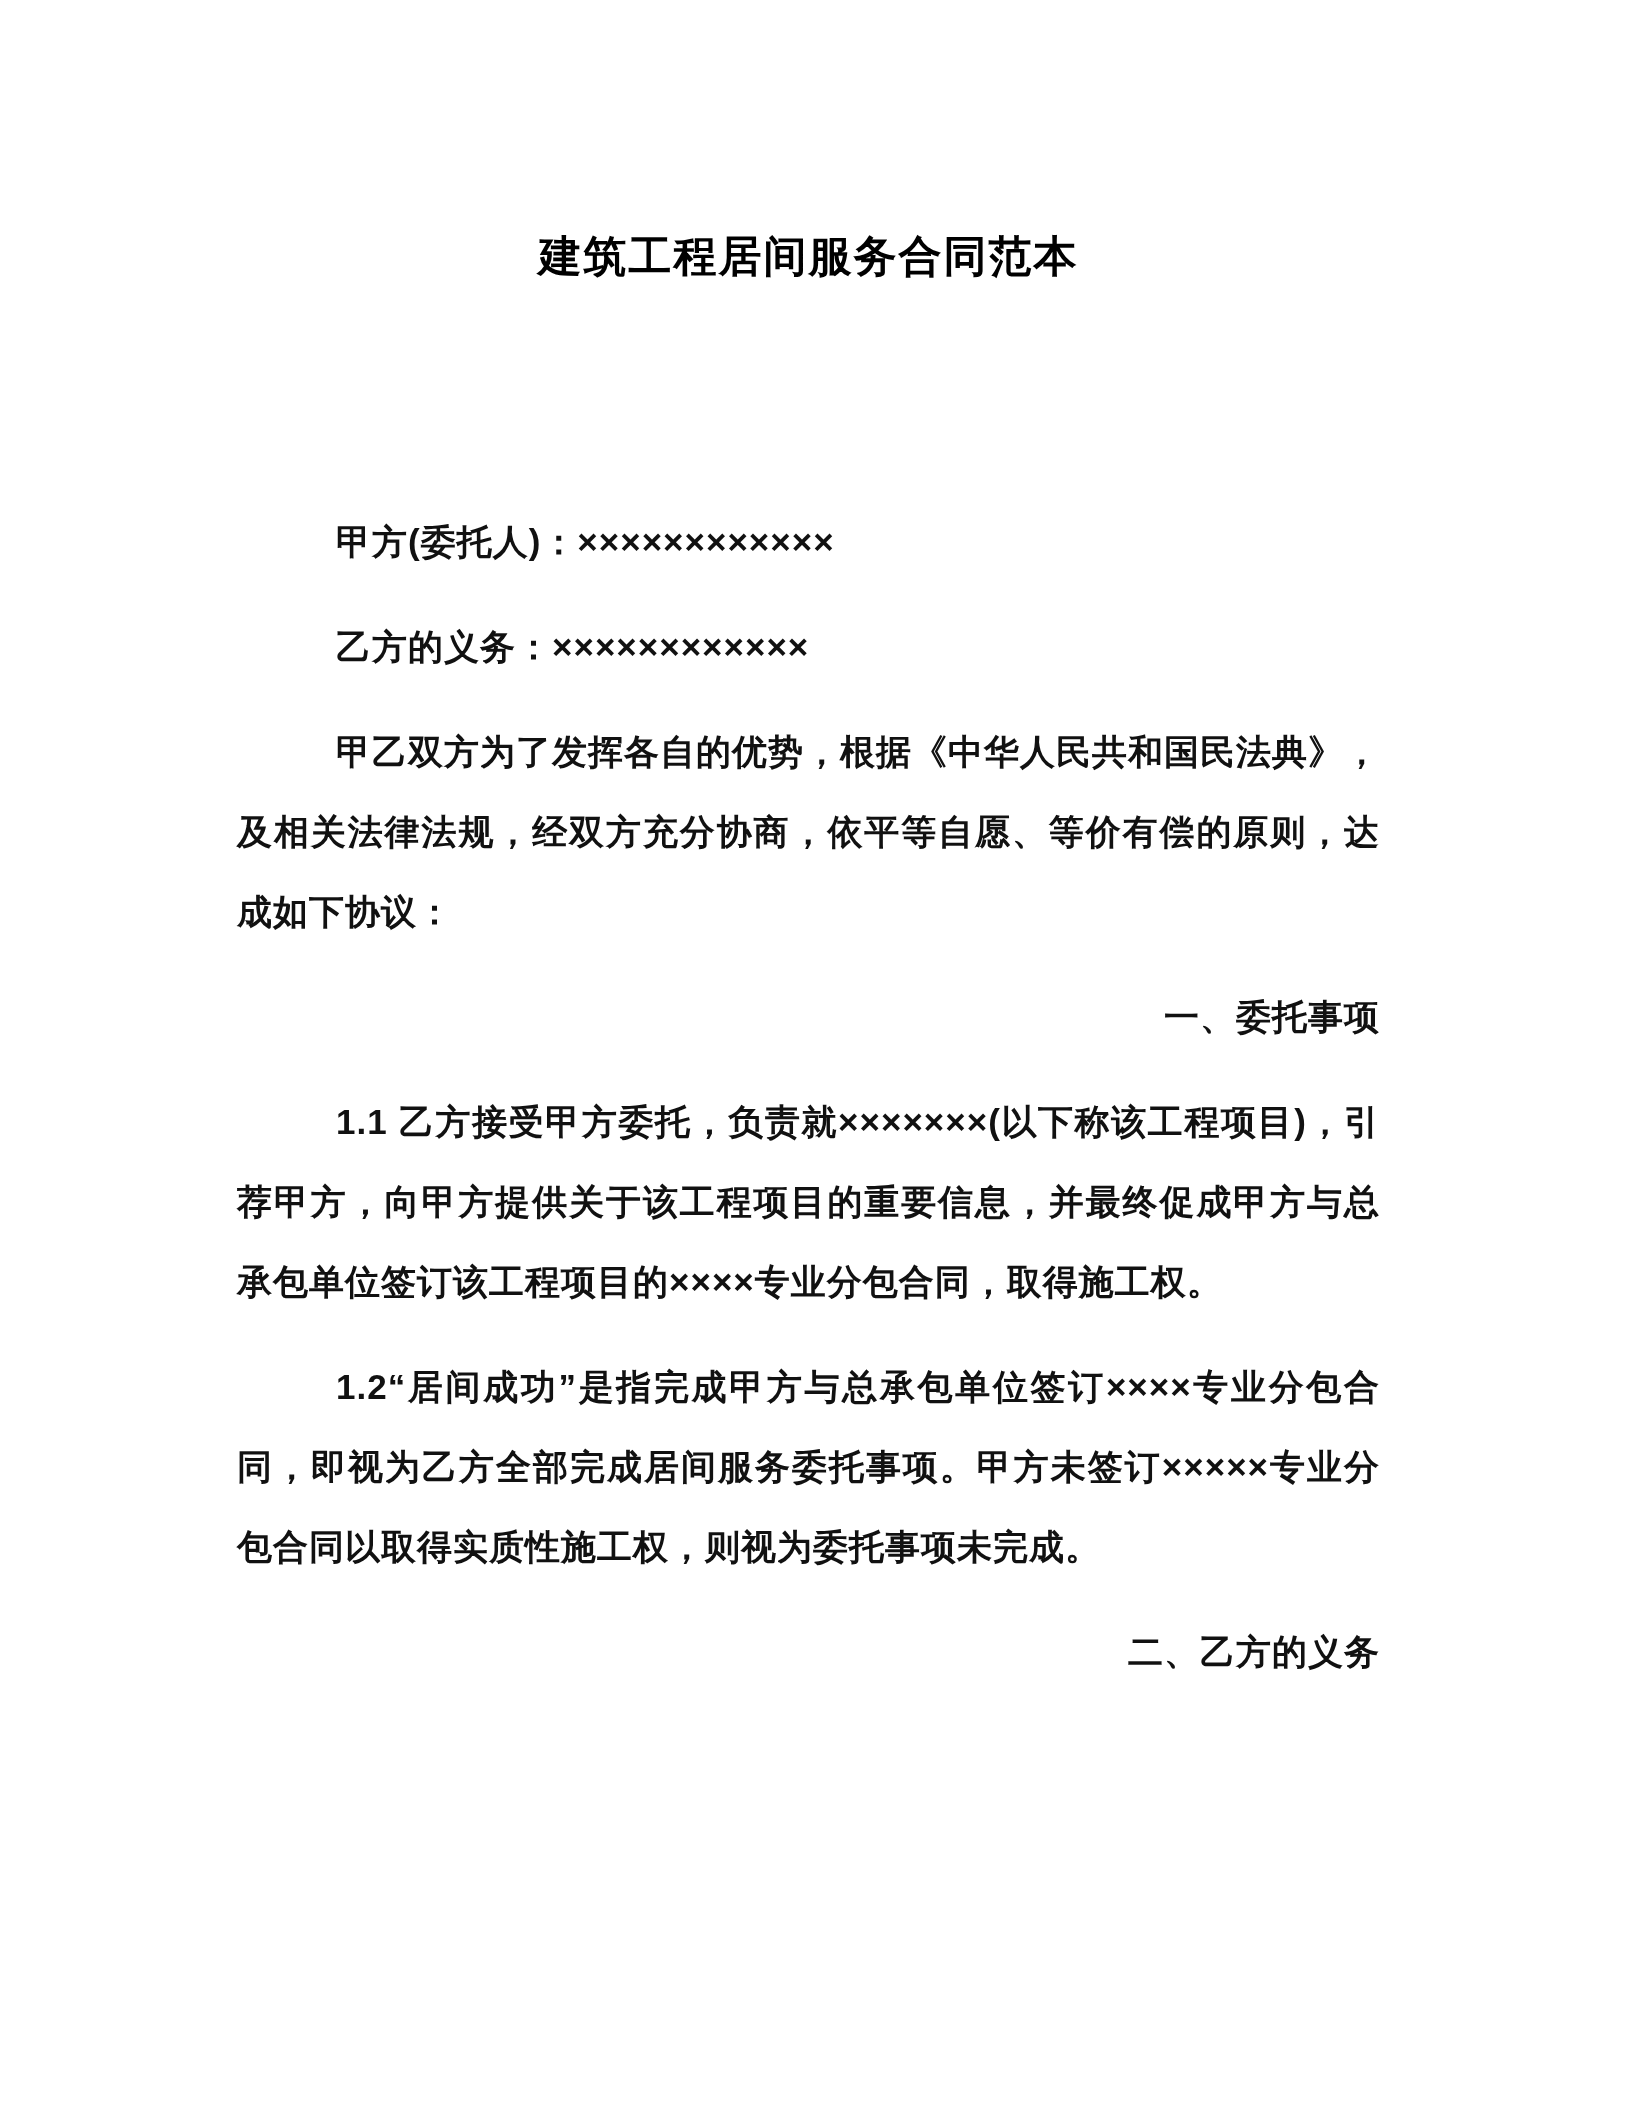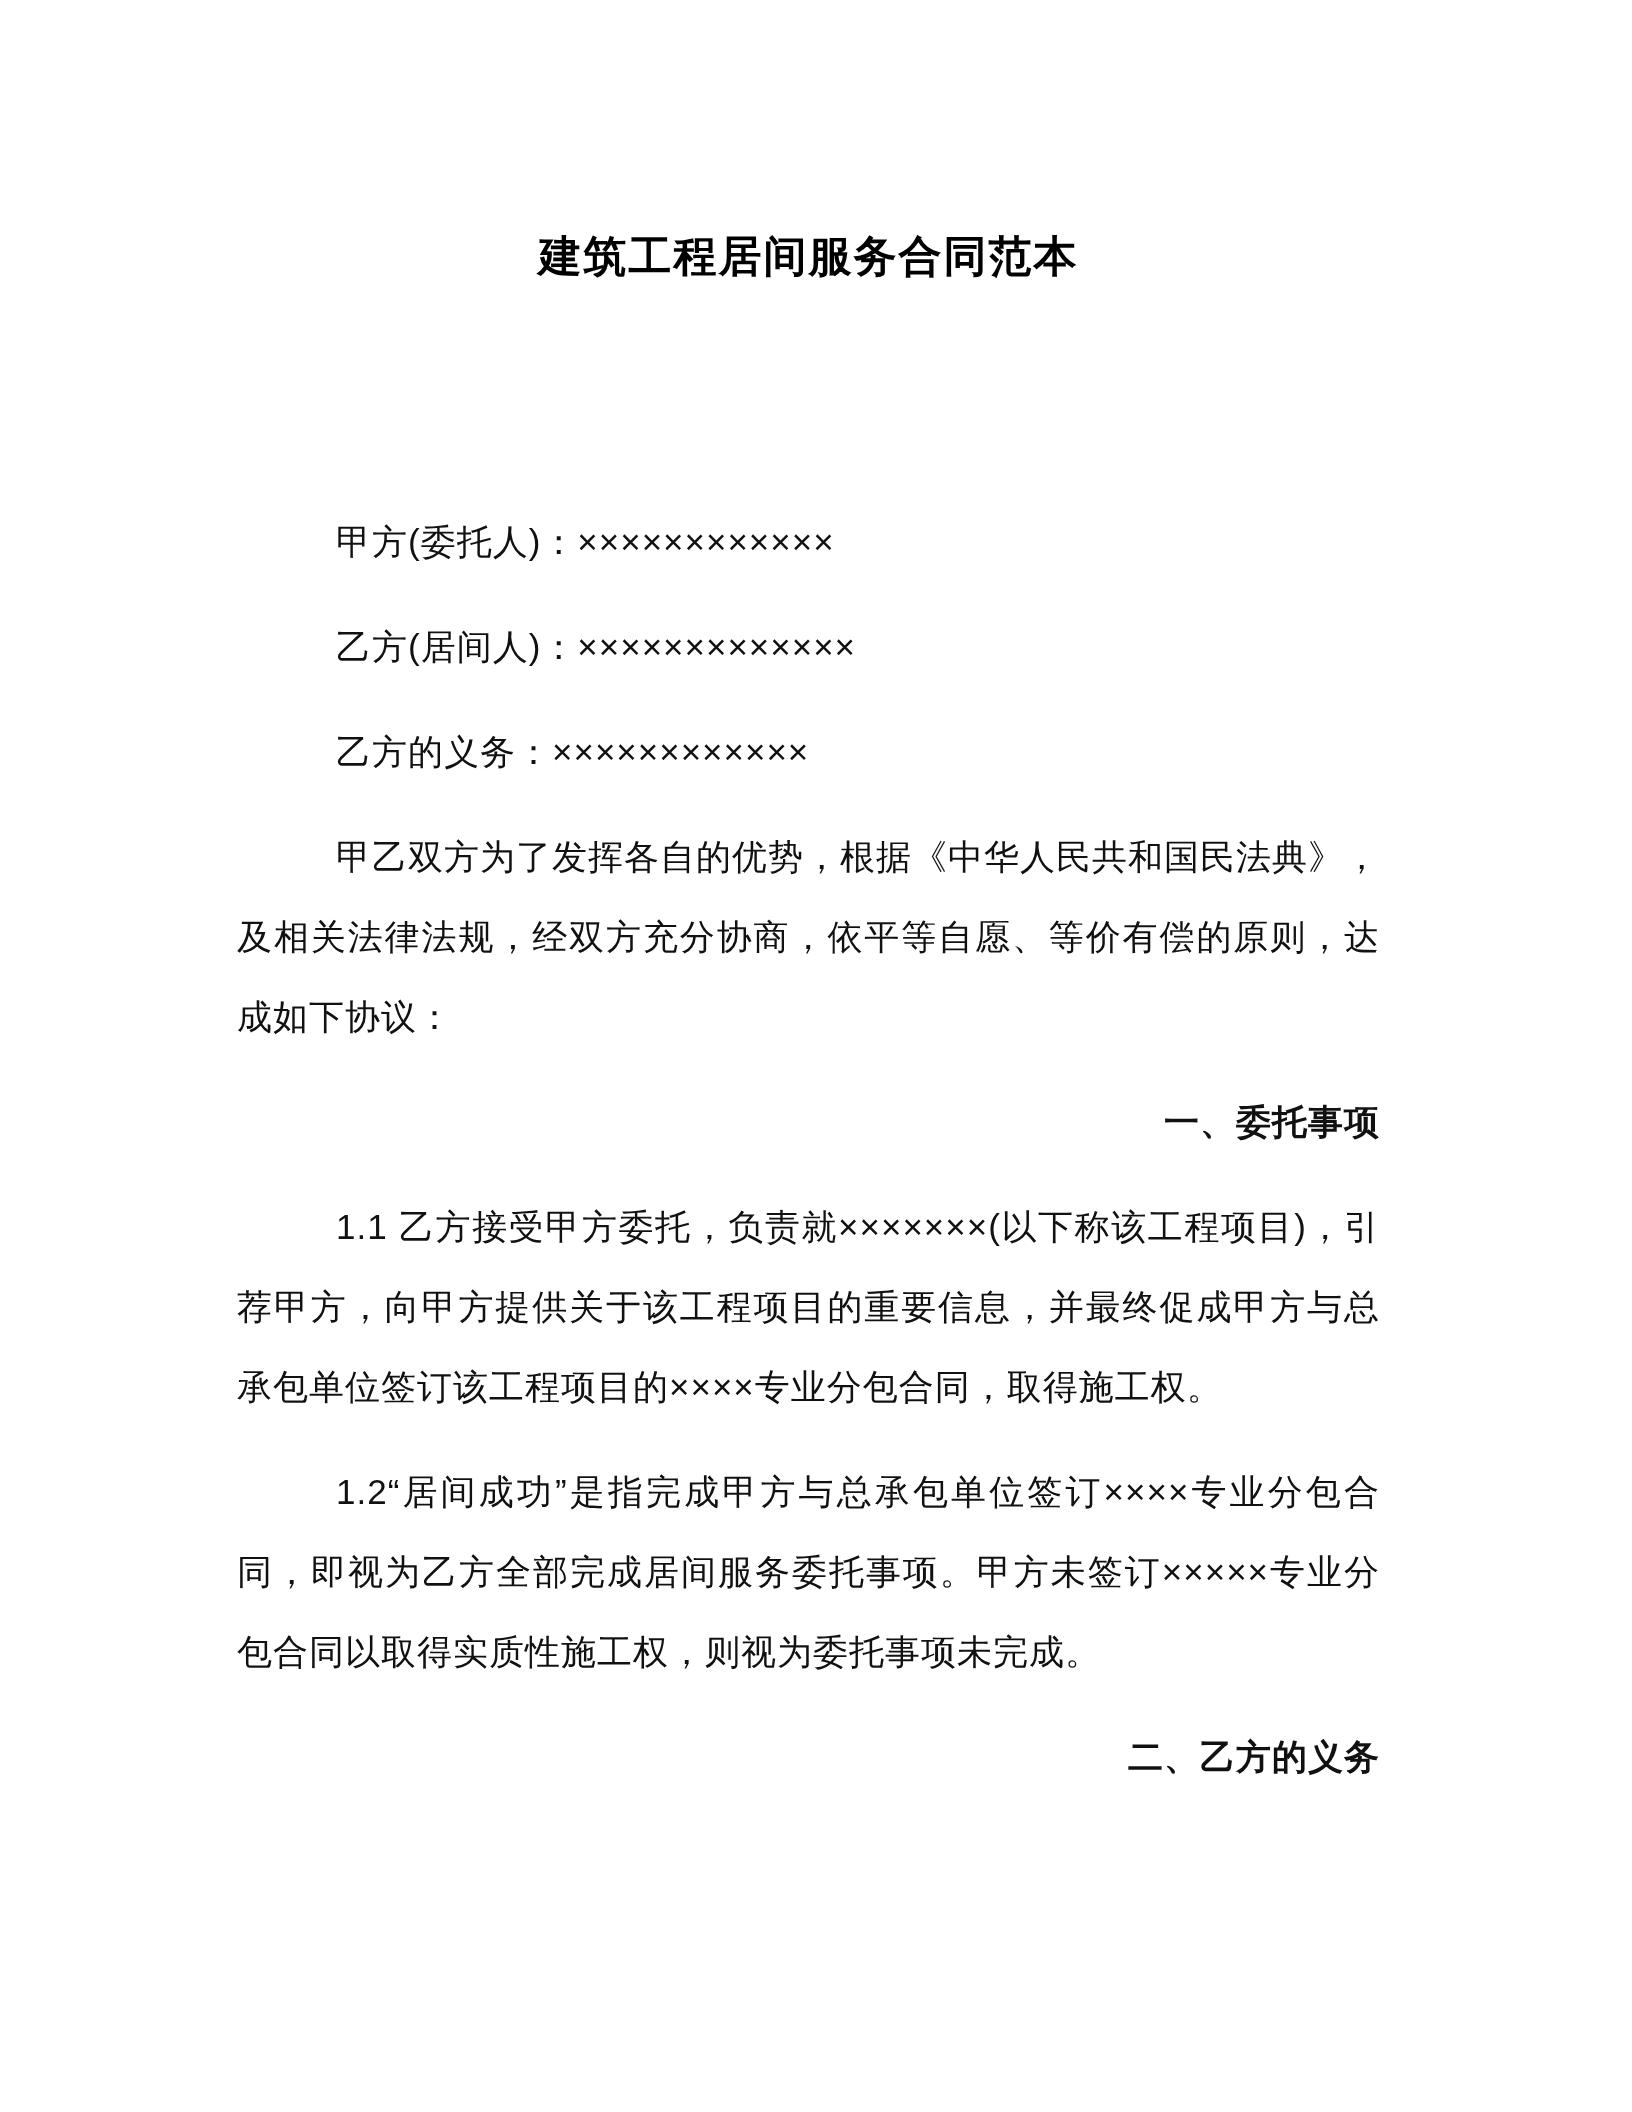--- a/index.html
+++ b/index.html
@@ -23,21 +23,21 @@
   .doc-title {
     font-size: 43px;
     font-weight: 700;
     letter-spacing: 2px;
     text-align: center;
     color: #000000;
     margin: 0 0 216px 0;
   }
   .para {
     font-size: 35px;
-    font-weight: 400;
+    font-weight: 700;
     line-height: 80px;
     letter-spacing: 1px;
     text-align: justify;
     text-indent: 99px;
     color: #111111;
     margin: 0 0 25px 0;
     word-break: break-all;
   }
   .para.heading {
     font-weight: 700;
@@ -49,21 +49,20 @@
 </style>
 </head>
 <body>
 
 <div class="page">
 
   <h1 class="doc-title">建筑工程居间服务合同范本</h1>
 
   <p class="para party">甲方(委托人)：××××××××××××</p>
 
-  <p class="para party">乙方(居间人)：×××××××××××××</p>
 
   <p class="para party">乙方的义务：××××××××××××</p>
 
   <p class="para">甲乙双方为了发挥各自的优势，根据《中华人民共和国民法典》，及相关法律法规，经双方充分协商，依平等自愿、等价有偿的原则，达成如下协议：</p>
 
   <p class="para heading">一、委托事项</p>
 
   <p class="para">1.1 乙方接受甲方委托，负责就×××××××(以下称该工程项目)，引荐甲方，向甲方提供关于该工程项目的重要信息，并最终促成甲方与总承包单位签订该工程项目的××××专业分包合同，取得施工权。</p>
 
   <p class="para">1.2“居间成功”是指完成甲方与总承包单位签订××××专业分包合同，即视为乙方全部完成居间服务委托事项。甲方未签订×××××专业分包合同以取得实质性施工权，则视为委托事项未完成。</p>

